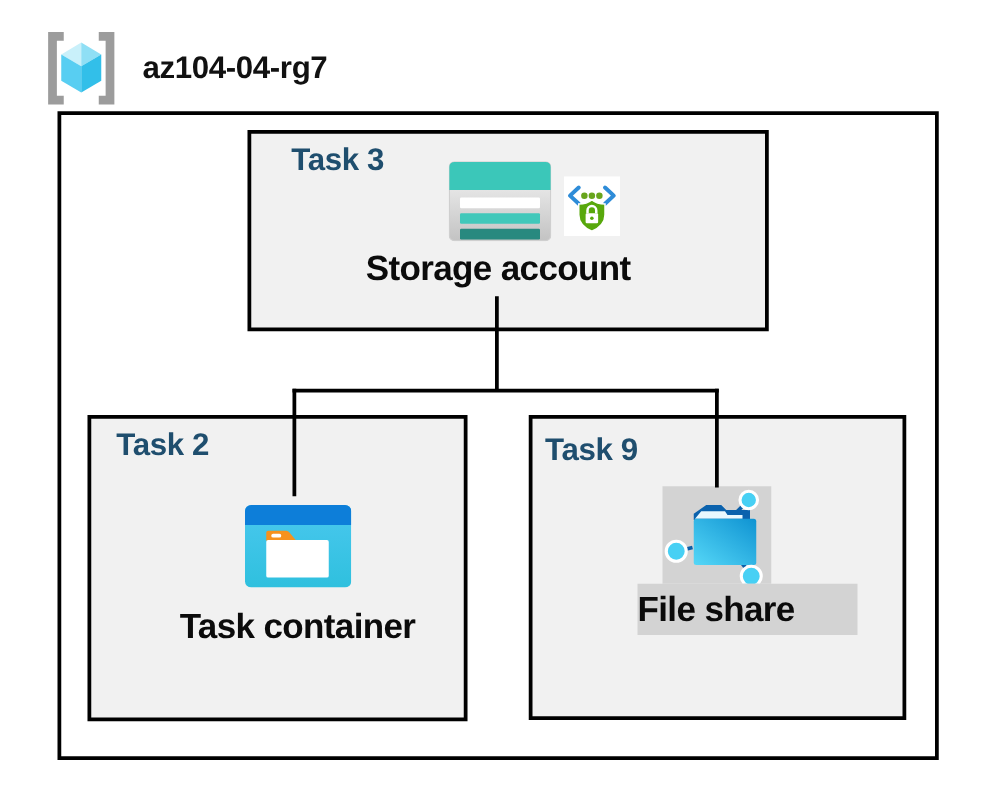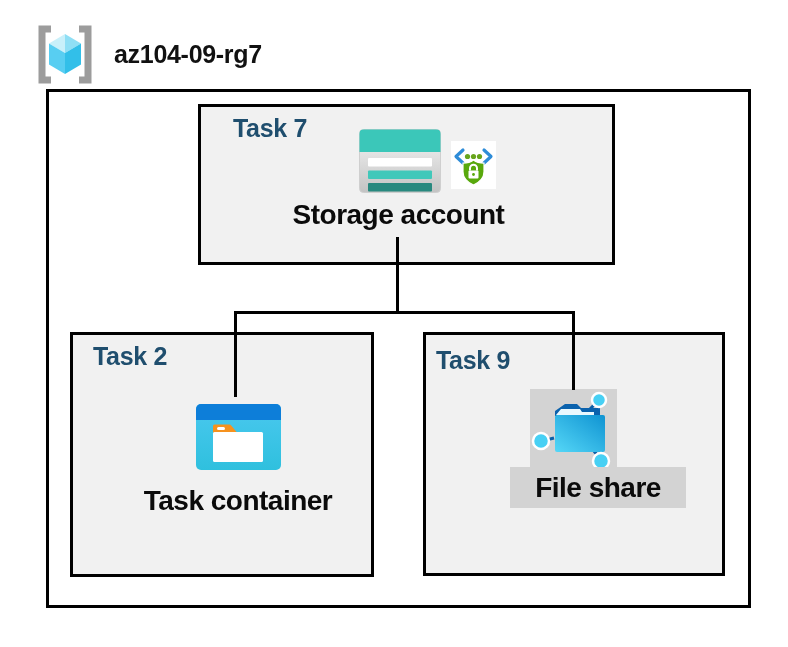--- a/index.html
+++ b/index.html
@@ -42,21 +42,21 @@
 
   
   .storage-icon{position:absolute;left:158px;top:22px;}
   .sas-icon{position:absolute;left:250px;top:34px;}
   .blob-icon{position:absolute;left:123px;top:69px;}
   .fileshare-square{
     position:absolute;left:104px;top:54px;width:87px;height:78px;background:#d3d3d3;
   }
   .fileshare-band{
     position:absolute;left:84px;top:132px;width:176px;height:41px;background:#d3d3d3;
-    display:flex;align-items:center;justify-content:center;
+    display:flex;align-items:center;
   }
   .fileshare-band .resource-label{position:static;width:auto;}
 
   
   .connector{position:absolute;background:#000000;z-index:5;}
   .conn-v1{left:396px;top:237px;width:3px;height:75px;}
   .conn-h1{left:234px;top:311px;width:341px;height:3px;}
   .conn-v2{left:234px;top:311px;width:3px;height:86px;}
   .conn-v3{left:572px;top:311px;width:3px;height:79px;}
 </style>
@@ -67,27 +67,27 @@
 
   <div class="rg-header">
     <svg width="64" height="61" viewBox="0 0 64 61">
       <path d="M18 5 H9 V56 H18" fill="none" stroke="#9c9c9c" stroke-width="7"></path>
       <path d="M46 5 H55 V56 H46" fill="none" stroke="#9c9c9c" stroke-width="7"></path>
       <polygon points="32,10 16,19.5 32,29" fill="#c9f0fa"></polygon>
       <polygon points="32,10 48,19.5 32,29" fill="#8fdff5"></polygon>
       <polygon points="16,19.5 32,29 32,50 16,40.5" fill="#58cef2"></polygon>
       <polygon points="48,19.5 32,29 32,50 48,40.5" fill="#32bfe9"></polygon>
     </svg>
-    <span class="rg-title">az104-09-rg7</span>
+    <span class="rg-title">az104-04-rg7</span>
   </div>
 
   <div class="outer-box"></div>
 
   <div class="task-box task1">
-    <span class="task-label">Task 7</span>
+    <span class="task-label">Task 3</span>
     <svg class="storage-icon" width="82" height="64" viewBox="0 0 82 64">
       <defs>
         <linearGradient id="sg" x1="0" y1="0" x2="0" y2="1">
           <stop offset="0" stop-color="#f7f7f7"></stop>
             <stop offset="1" stop-color="#c3c3c3"></stop>
         </linearGradient>
       </defs>
       <rect x="0.5" y="0.5" width="81" height="63" rx="4" fill="url(#sg)" stroke="#cfcfcf"></rect>
       <path d="M0.5 23 V4.5 a4 4 0 0 1 4 -4 H77.5 a4 4 0 0 1 4 4 V23 Z" fill="#3bc7b9"></path>
       <rect x="9" y="29" width="64" height="8.5" rx="1" fill="#ffffff"></rect>

